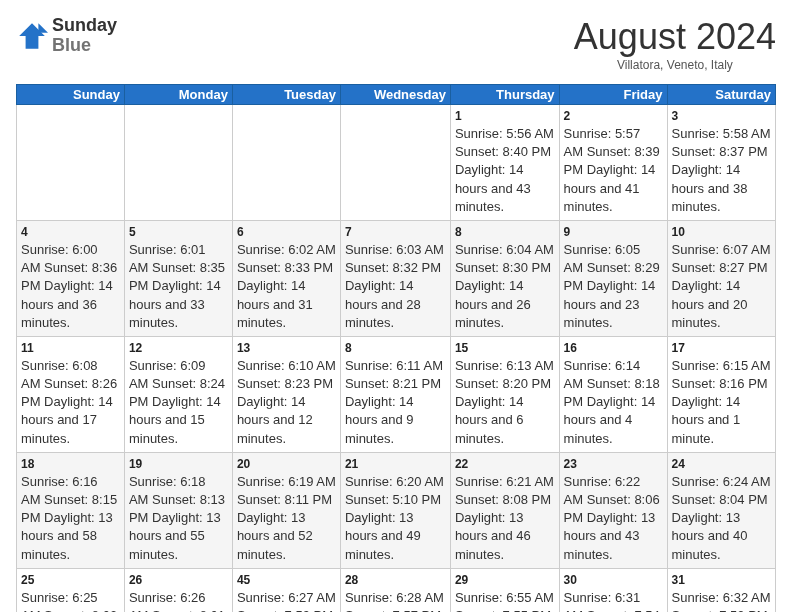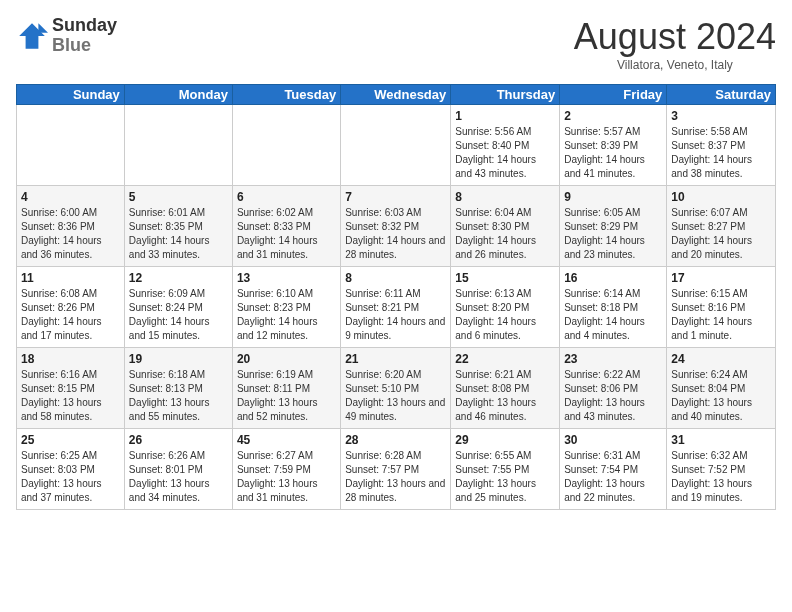--- a/index.html
+++ b/index.html
@@ -70,21 +70,21 @@
       background: #f5f5f5;
     }
     .day-num {
       font-weight: bold;
       font-size: 12px;
       margin-bottom: 2px;
       color: #222;
     }
     .day-info {
       color: #333;
-      font-size: 10px;
+      font-size: 13px;
       line-height: 1.4;
     }
     .empty-cell {
       background: #fff;
     }
   </style>
 </head>
 <body>
 
 <div class="header-area">

